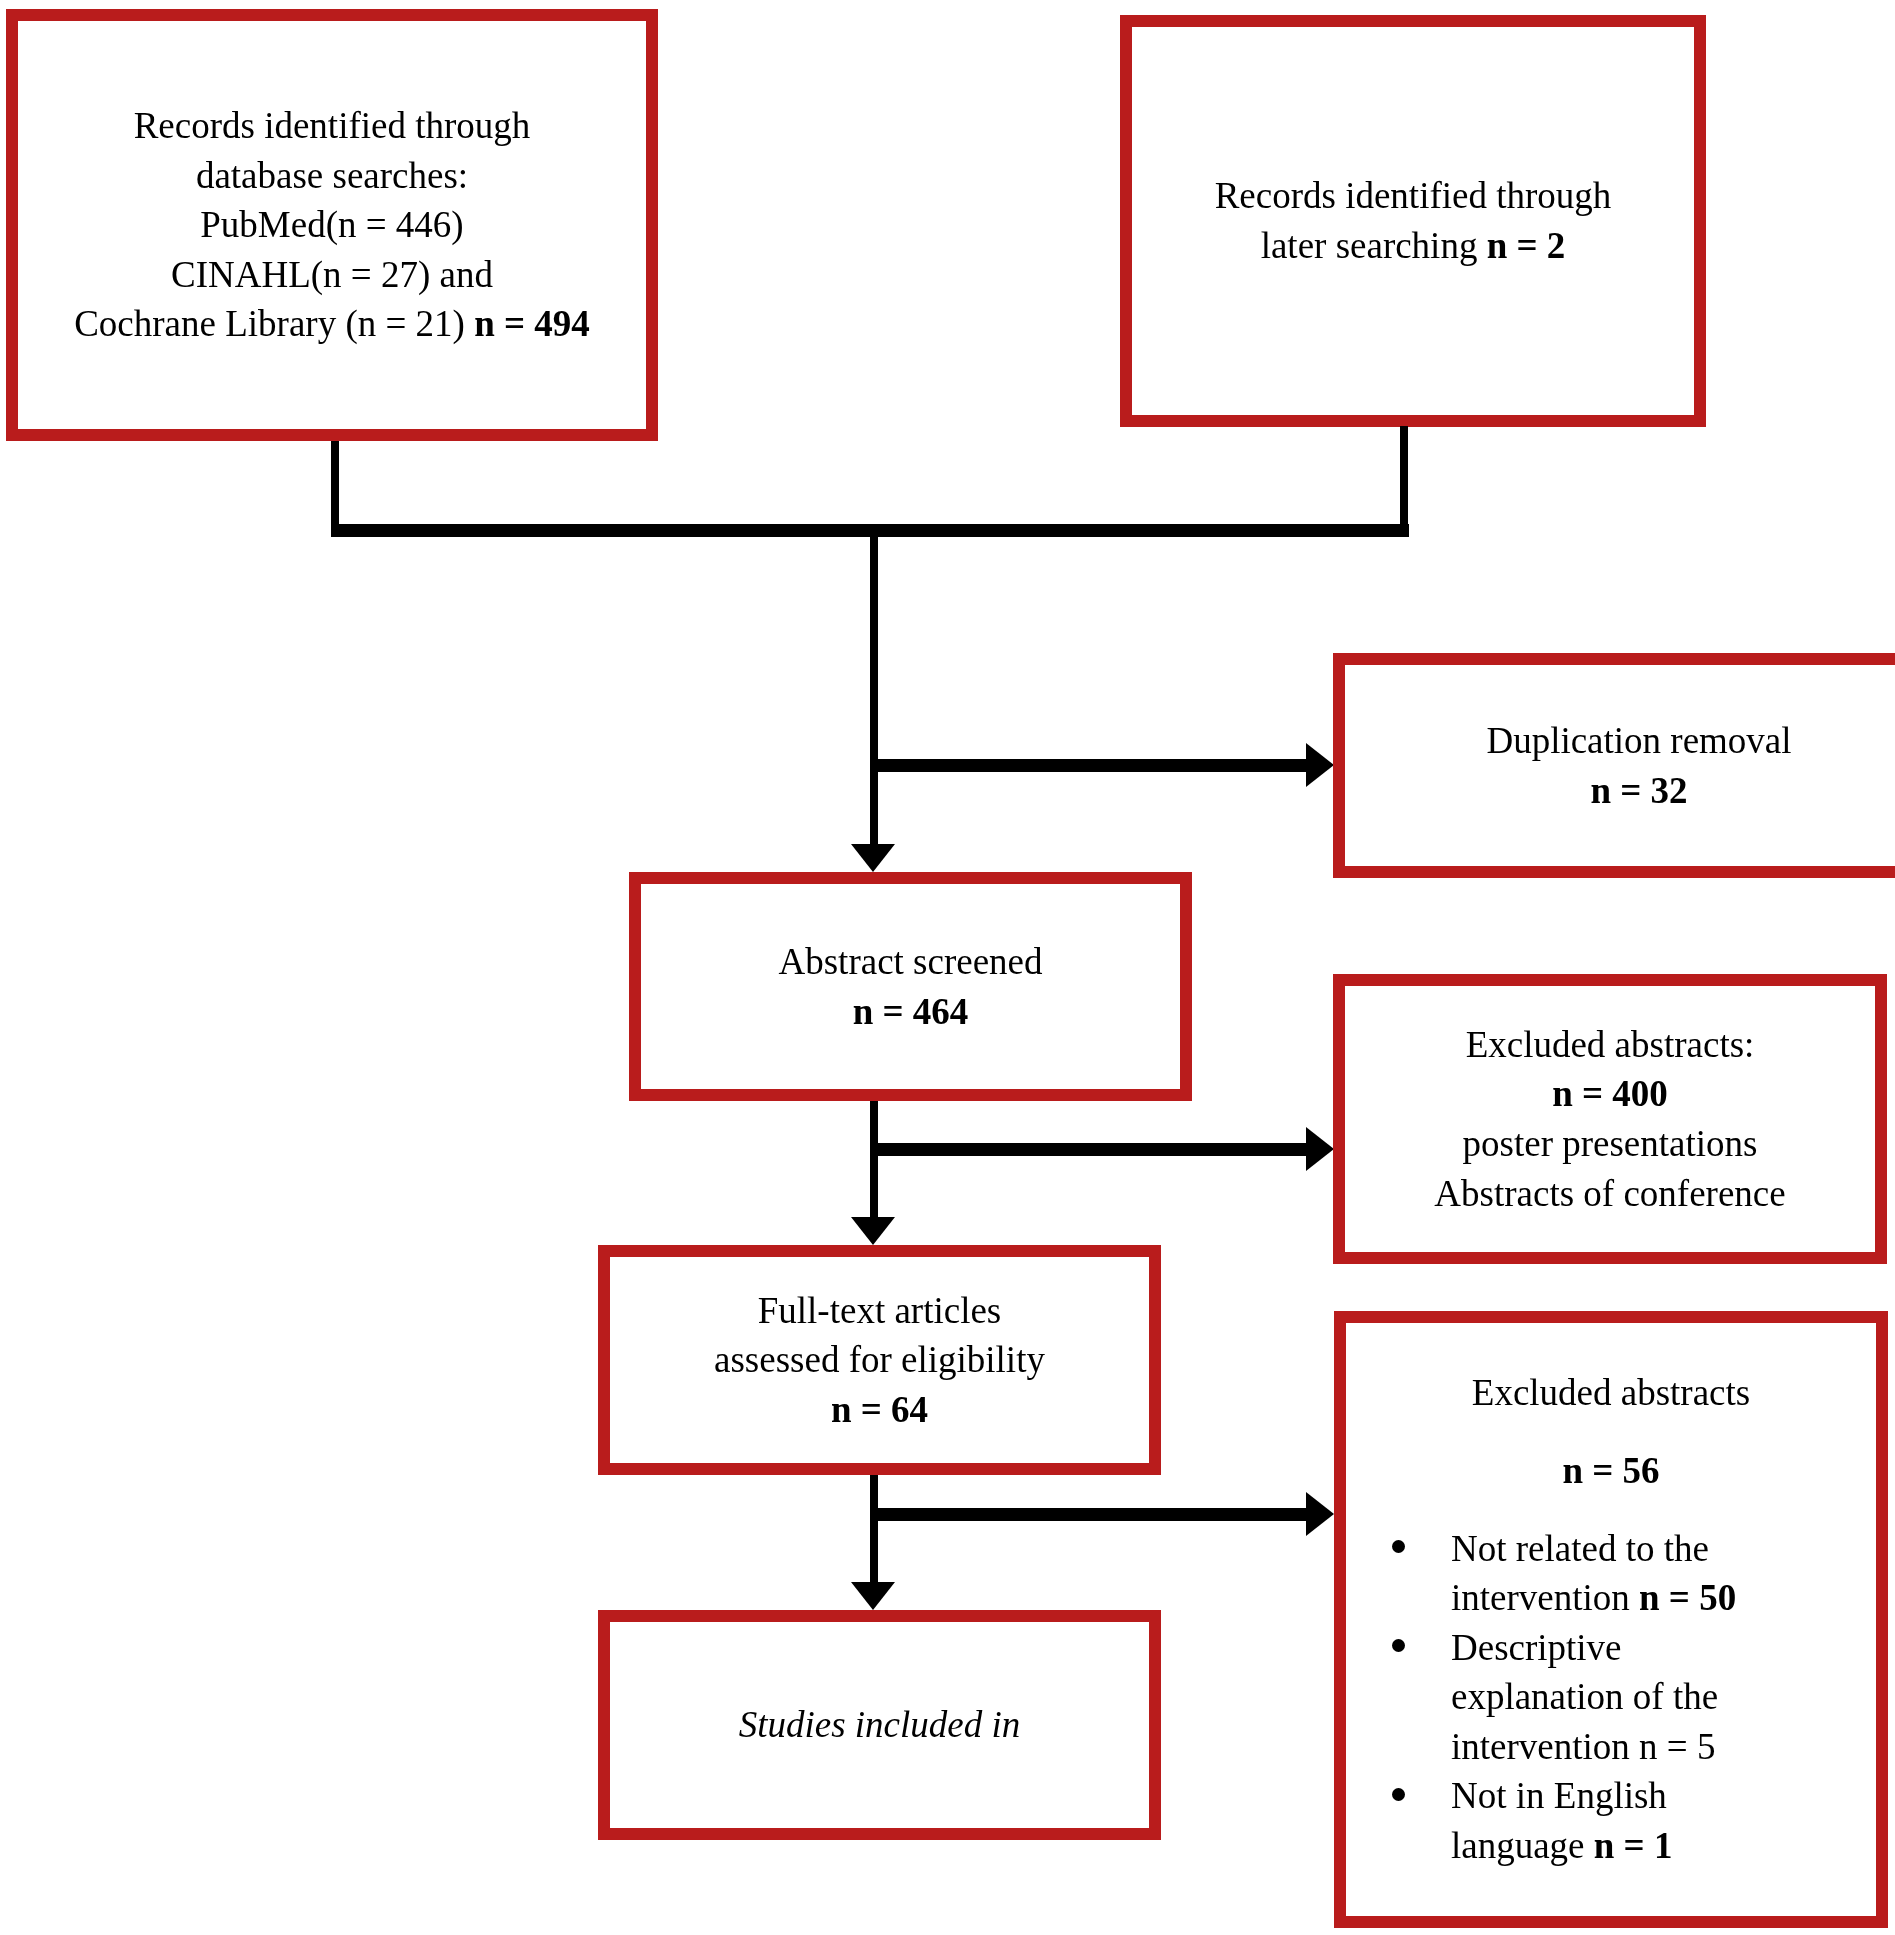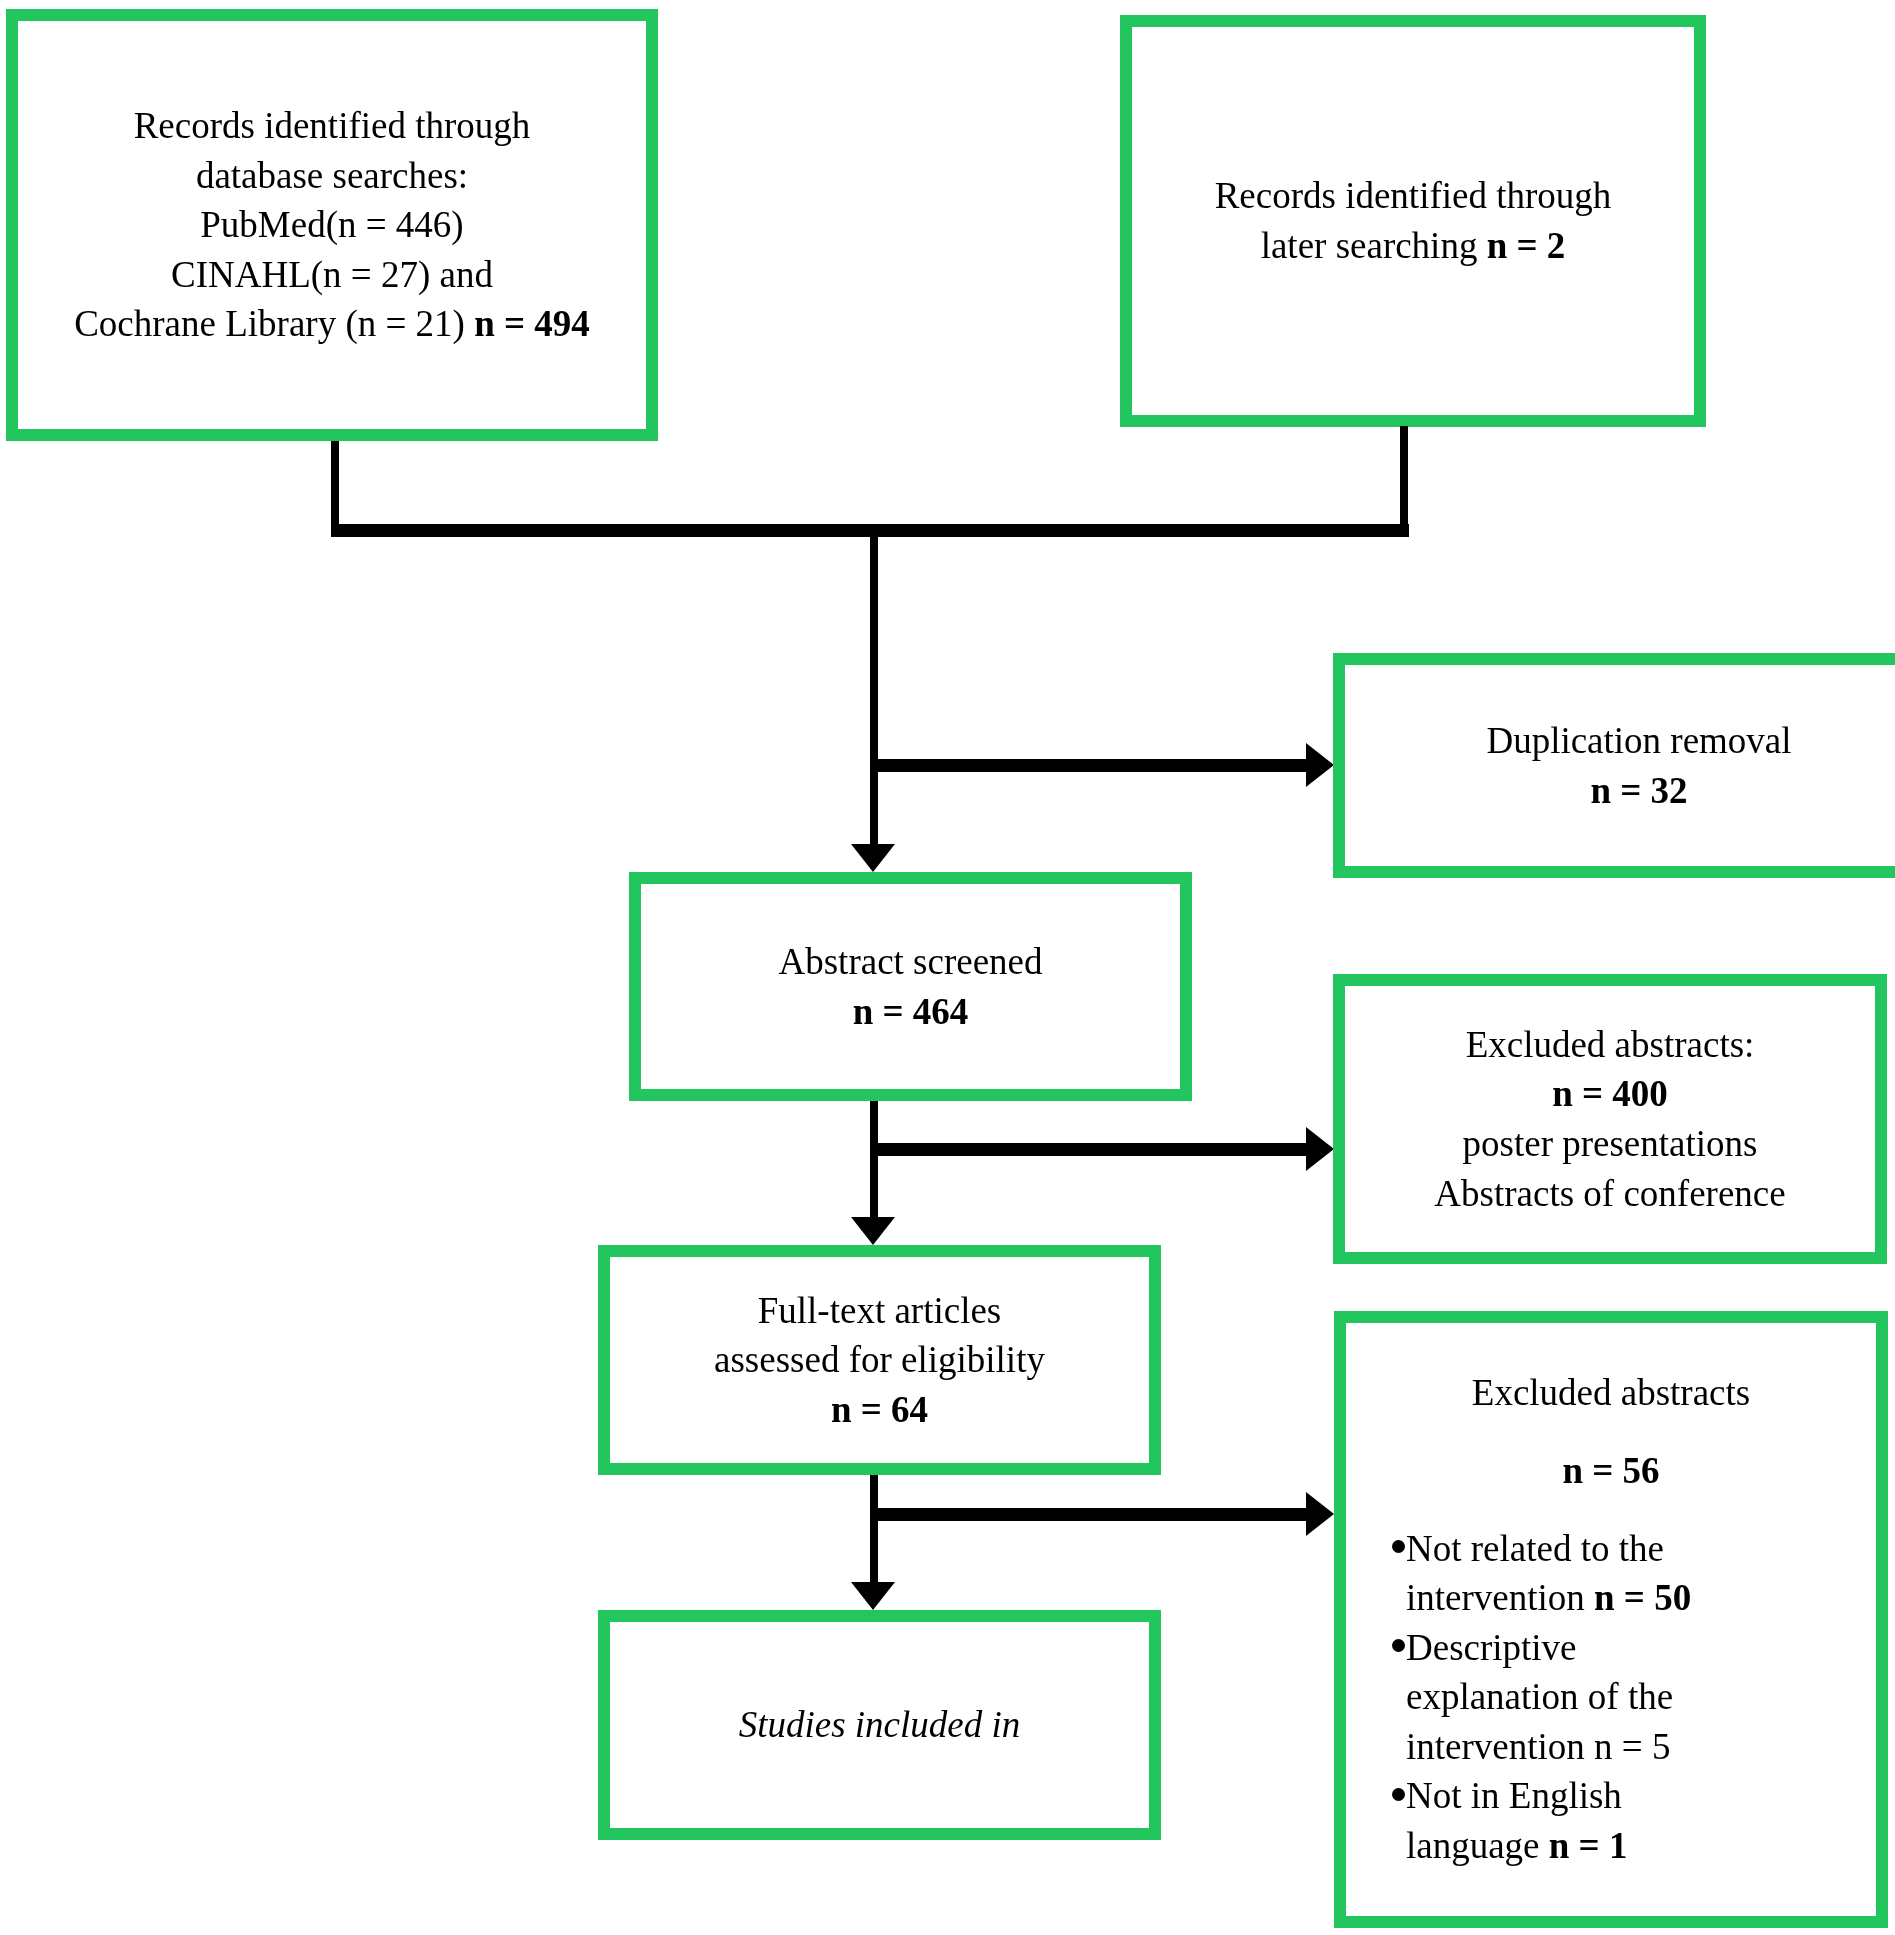--- a/index.html
+++ b/index.html
@@ -8,21 +8,21 @@
     width:1896px;height:1936px;
     background:#ffffff;
     font-family:"Liberation Serif","DejaVu Serif",serif;
     color:#000000;
     overflow:hidden;
   }
   .box{
     position:absolute;
     box-sizing:border-box;
     background:#ffffff;
-    border:12px solid #22c55e;
+    border:12px solid #b91c1c;
     display:flex;
     flex-direction:column;
     align-items:center;
     justify-content:center;
     text-align:center;
   }
   .box .line{
     display:block;
     width:100%;
     font-size:37px;
@@ -34,21 +34,21 @@
   
   .bullets{
     list-style:none;
     margin:0;
     padding:0;
     width:100%;
     text-align:left;
   }
   .bullets li{
     position:relative;
-    padding-left:60px;
+    padding-left:105px;
     font-size:37px;
     line-height:1.34;
     margin:0;
   }
   .bullets li .dot{
     position:absolute;
     left:46px;
     top:0.44em;
     width:13px;height:13px;
     background:#000;

